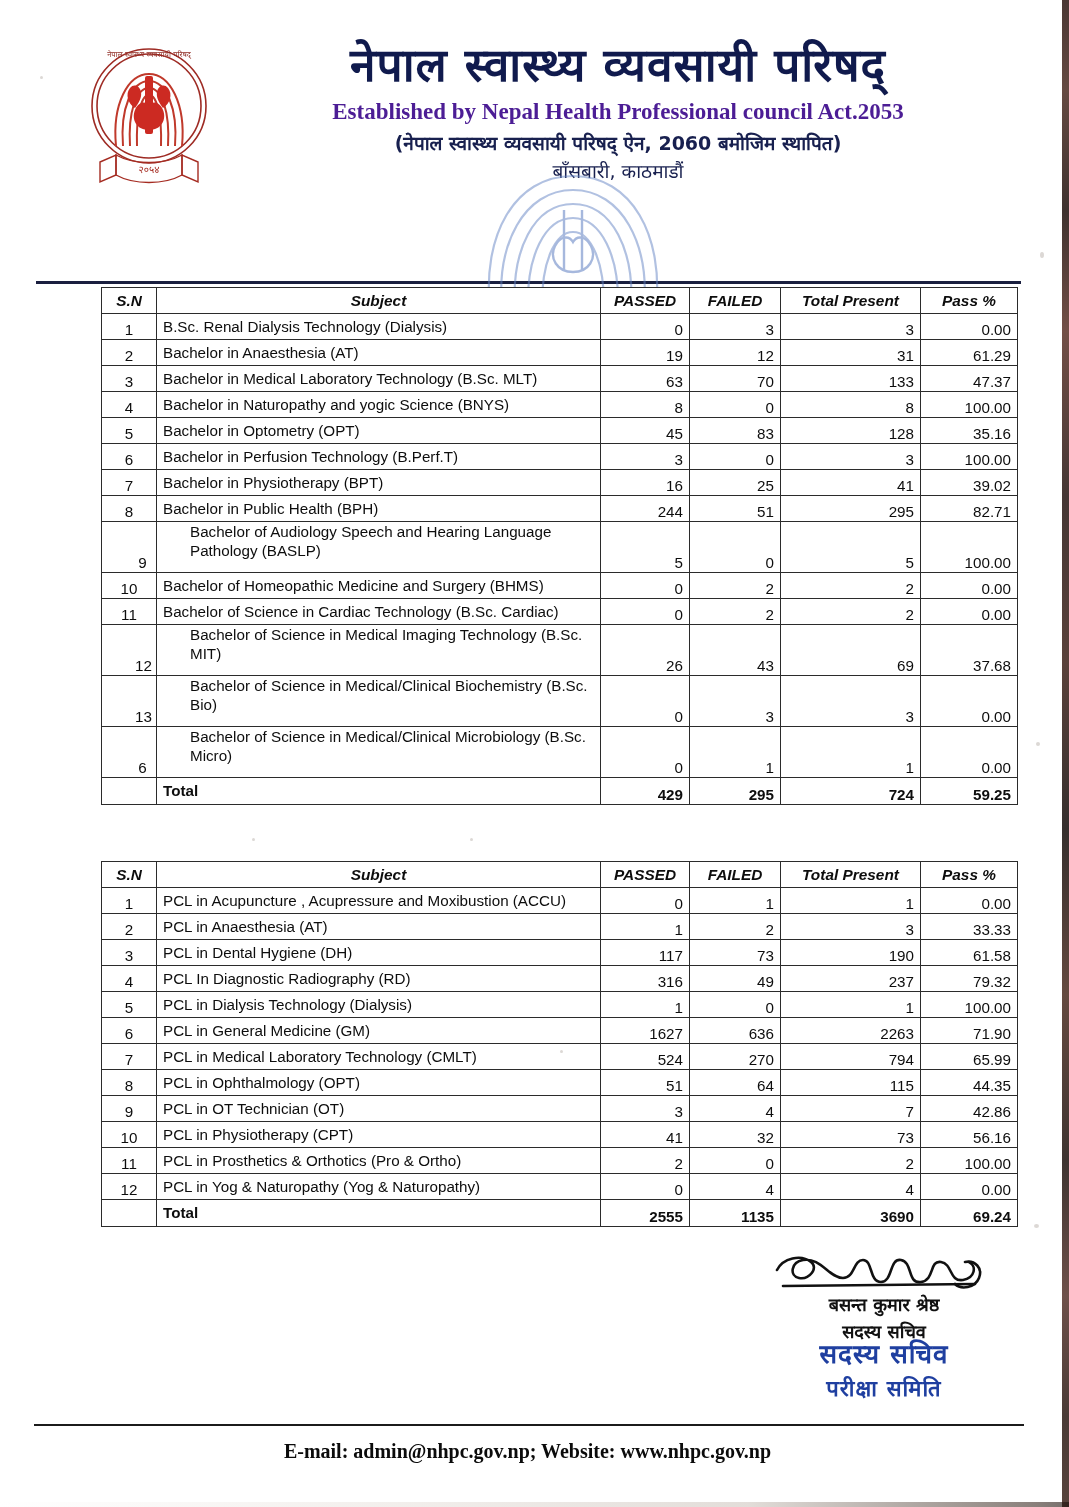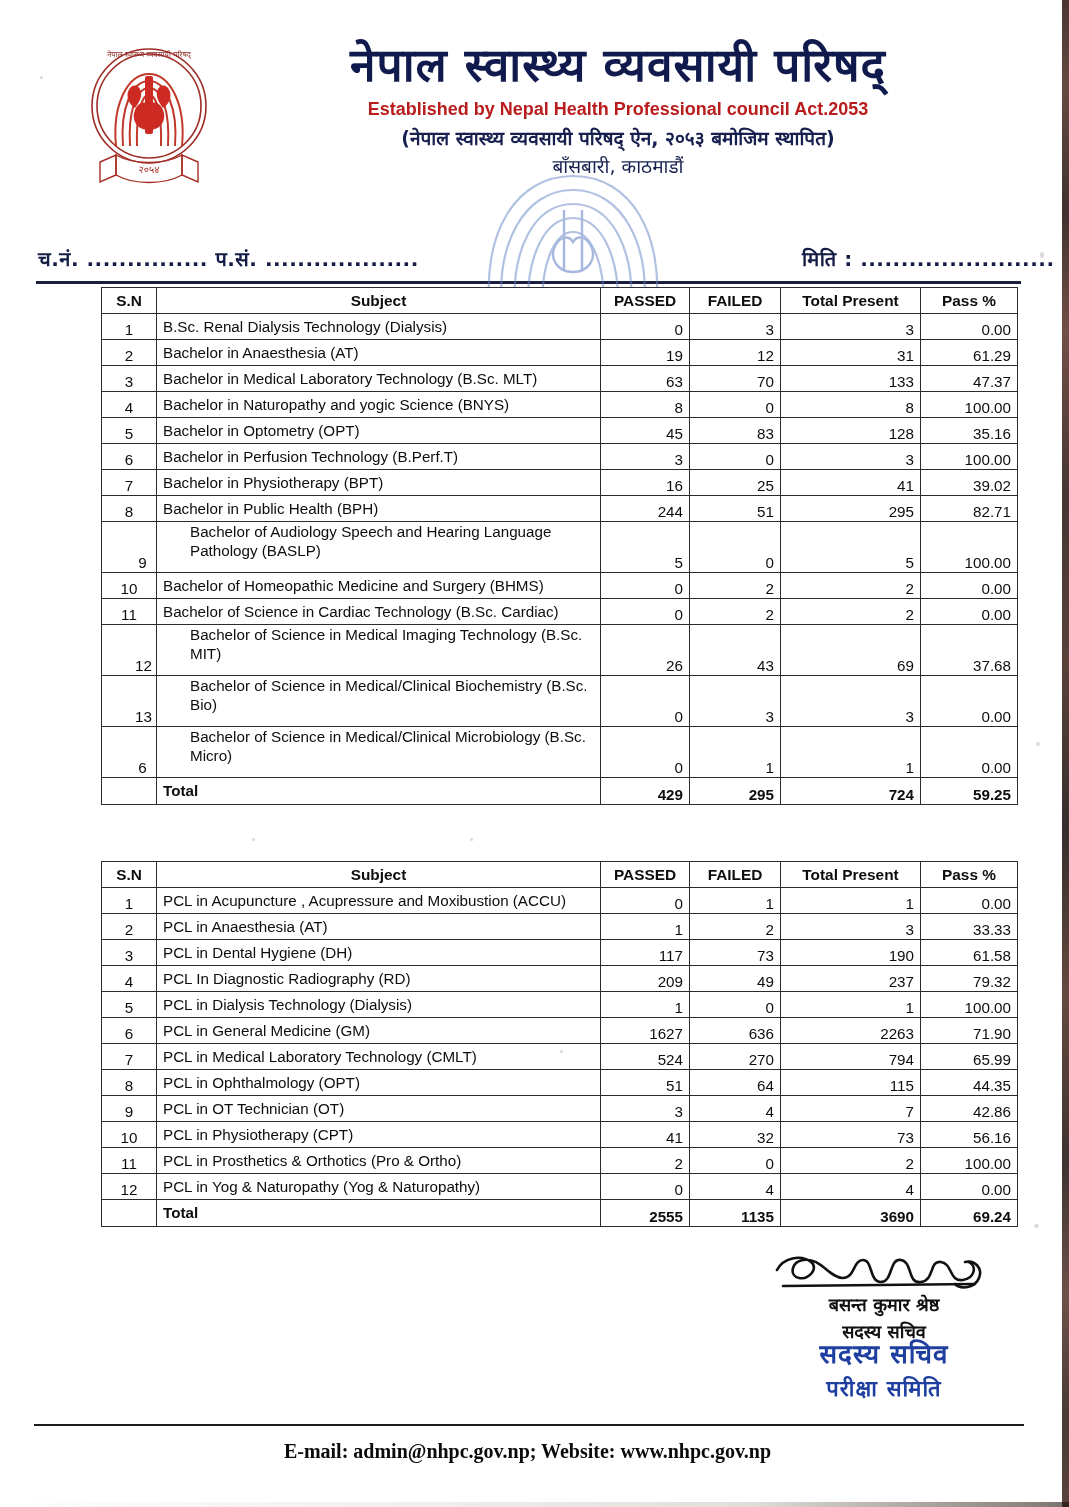--- a/index.html
+++ b/index.html
@@ -71,24 +71,24 @@
   .title-en {
     font-family: "Liberation Serif", serif;
     font-size: 35px;
     font-weight: 700;
     color: #c01718;
     letter-spacing: 0.2px;
     margin-top: 2px;
     white-space: nowrap;
   }
   .sub-en {
-    font-family: Liberation Sans, sans-serif;
-    font-size: 18px;
-    font-weight: 700;
-    color: #b91c1c;
+    font-family: Liberation Serif, serif;
+    font-size: 23px;
+    font-weight: 700;
+    color: #4c1d95;
     margin-top: 7px;
   }
   .sub-np1 {
     font-family: "DejaVu Sans", sans-serif;
     font-size: 19px;
     font-weight: 600;
     color: #18204f;
     margin-top: 5px;
   }
   .sub-np2 {
@@ -150,20 +150,21 @@
     font-size: 15.2px;
     color: #0d0d0d;
     padding: 0 6px;
     line-height: 1.28;
   }
   table.sheet th {
     font-weight: 700;
     text-align: center;
     height: 25px;
     font-size: 15.4px;
+    font-style: italic;
   }
   td.c-sn   { width: 42px;  text-align: center; vertical-align: bottom; font-weight: 400; }
   td.c-sub  { text-align: left;  vertical-align: top; }
   td.c-num  { width: 76px;  text-align: right; vertical-align: bottom; padding-right: 12px; }
   td.c-num2 { width: 78px;  text-align: right; vertical-align: bottom; padding-right: 14px; }
   td.c-tot  { width: 127px; text-align: right; vertical-align: bottom; padding-right: 10px; }
   td.c-pct  { width: 84px;  text-align: right; vertical-align: bottom; padding-right: 8px; }
 
   th.h-sn  { width: 42px; }
   th.h-num { width: 76px; }
@@ -295,29 +296,25 @@
         <text x="63" y="139" font-family="DejaVu Sans, sans-serif" font-size="10" fill="#a52c22" text-anchor="middle">२०५४</text>
         <g fill="#8e2a22" font-family="DejaVu Sans, sans-serif" font-size="7.5">
           <text x="63" y="23" text-anchor="middle">नेपाल  स्वास्थ्य  व्यवसायी  परिषद्</text>
         </g>
       </svg>
     </div>
 
     <div class="title-block">
       <div class="title-np">नेपाल स्वास्थ्य व्यवसायी परिषद्</div>
       <div class="sub-en">Established by Nepal Health Professional council Act.2053</div>
-      <div class="sub-np1">(नेपाल स्वास्थ्य व्यवसायी परिषद् ऐन, २०५३ बमोजिम स्थापित)</div>
+      <div class="sub-np1">(नेपाल स्वास्थ्य व्यवसायी परिषद् ऐन, 2060 बमोजिम स्थापित)</div>
       <div class="sub-np2">बाँसबारी, काठमाडौं</div>
     </div>
   </div>
 
-  <div class="refline">
-    <div class="ref-left">च.नं. ............... प.सं. ...................</div>
-    <div class="ref-right">मिति :  ........................</div>
-  </div>
   <div class="rule"></div>
 
   <div class="stamp">
     <svg width="210" height="215" viewBox="0 0 210 215">
       <g fill="none" stroke="#6383c4" stroke-width="2.2" opacity="0.9">
         <path d="M22 170 C14 96 46 36 105 36 C164 36 196 96 188 170"></path>
         <path d="M34 170 C28 104 56 50 105 50 C154 50 182 104 176 170"></path>
         <path d="M47 170 C43 110 66 64 105 64 C144 64 167 110 163 170"></path>
         <path d="M60 170 C58 116 77 78 105 78 C133 78 152 116 150 170"></path>
         <path d="M74 170 C73 122 87 92 105 92 C123 92 137 122 136 170"></path>
@@ -506,21 +503,21 @@
             <td class="c-sn">3</td>
             <td class="c-sub">PCL in Dental Hygiene (DH)</td>
             <td class="c-num">117</td>
             <td class="c-num2">73</td>
             <td class="c-tot">190</td>
             <td class="c-pct">61.58</td>
           </tr>
           <tr class="row-1line">
             <td class="c-sn">4</td>
             <td class="c-sub">PCL In Diagnostic Radiography (RD)</td>
-            <td class="c-num">209</td>
+            <td class="c-num">316</td>
             <td class="c-num2">49</td>
             <td class="c-tot">237</td>
             <td class="c-pct">79.32</td>
           </tr>
           <tr class="row-1line">
             <td class="c-sn">5</td>
             <td class="c-sub">PCL in Dialysis Technology (Dialysis)</td>
             <td class="c-num">1</td>
             <td class="c-num2">0</td>
             <td class="c-tot">1</td>

